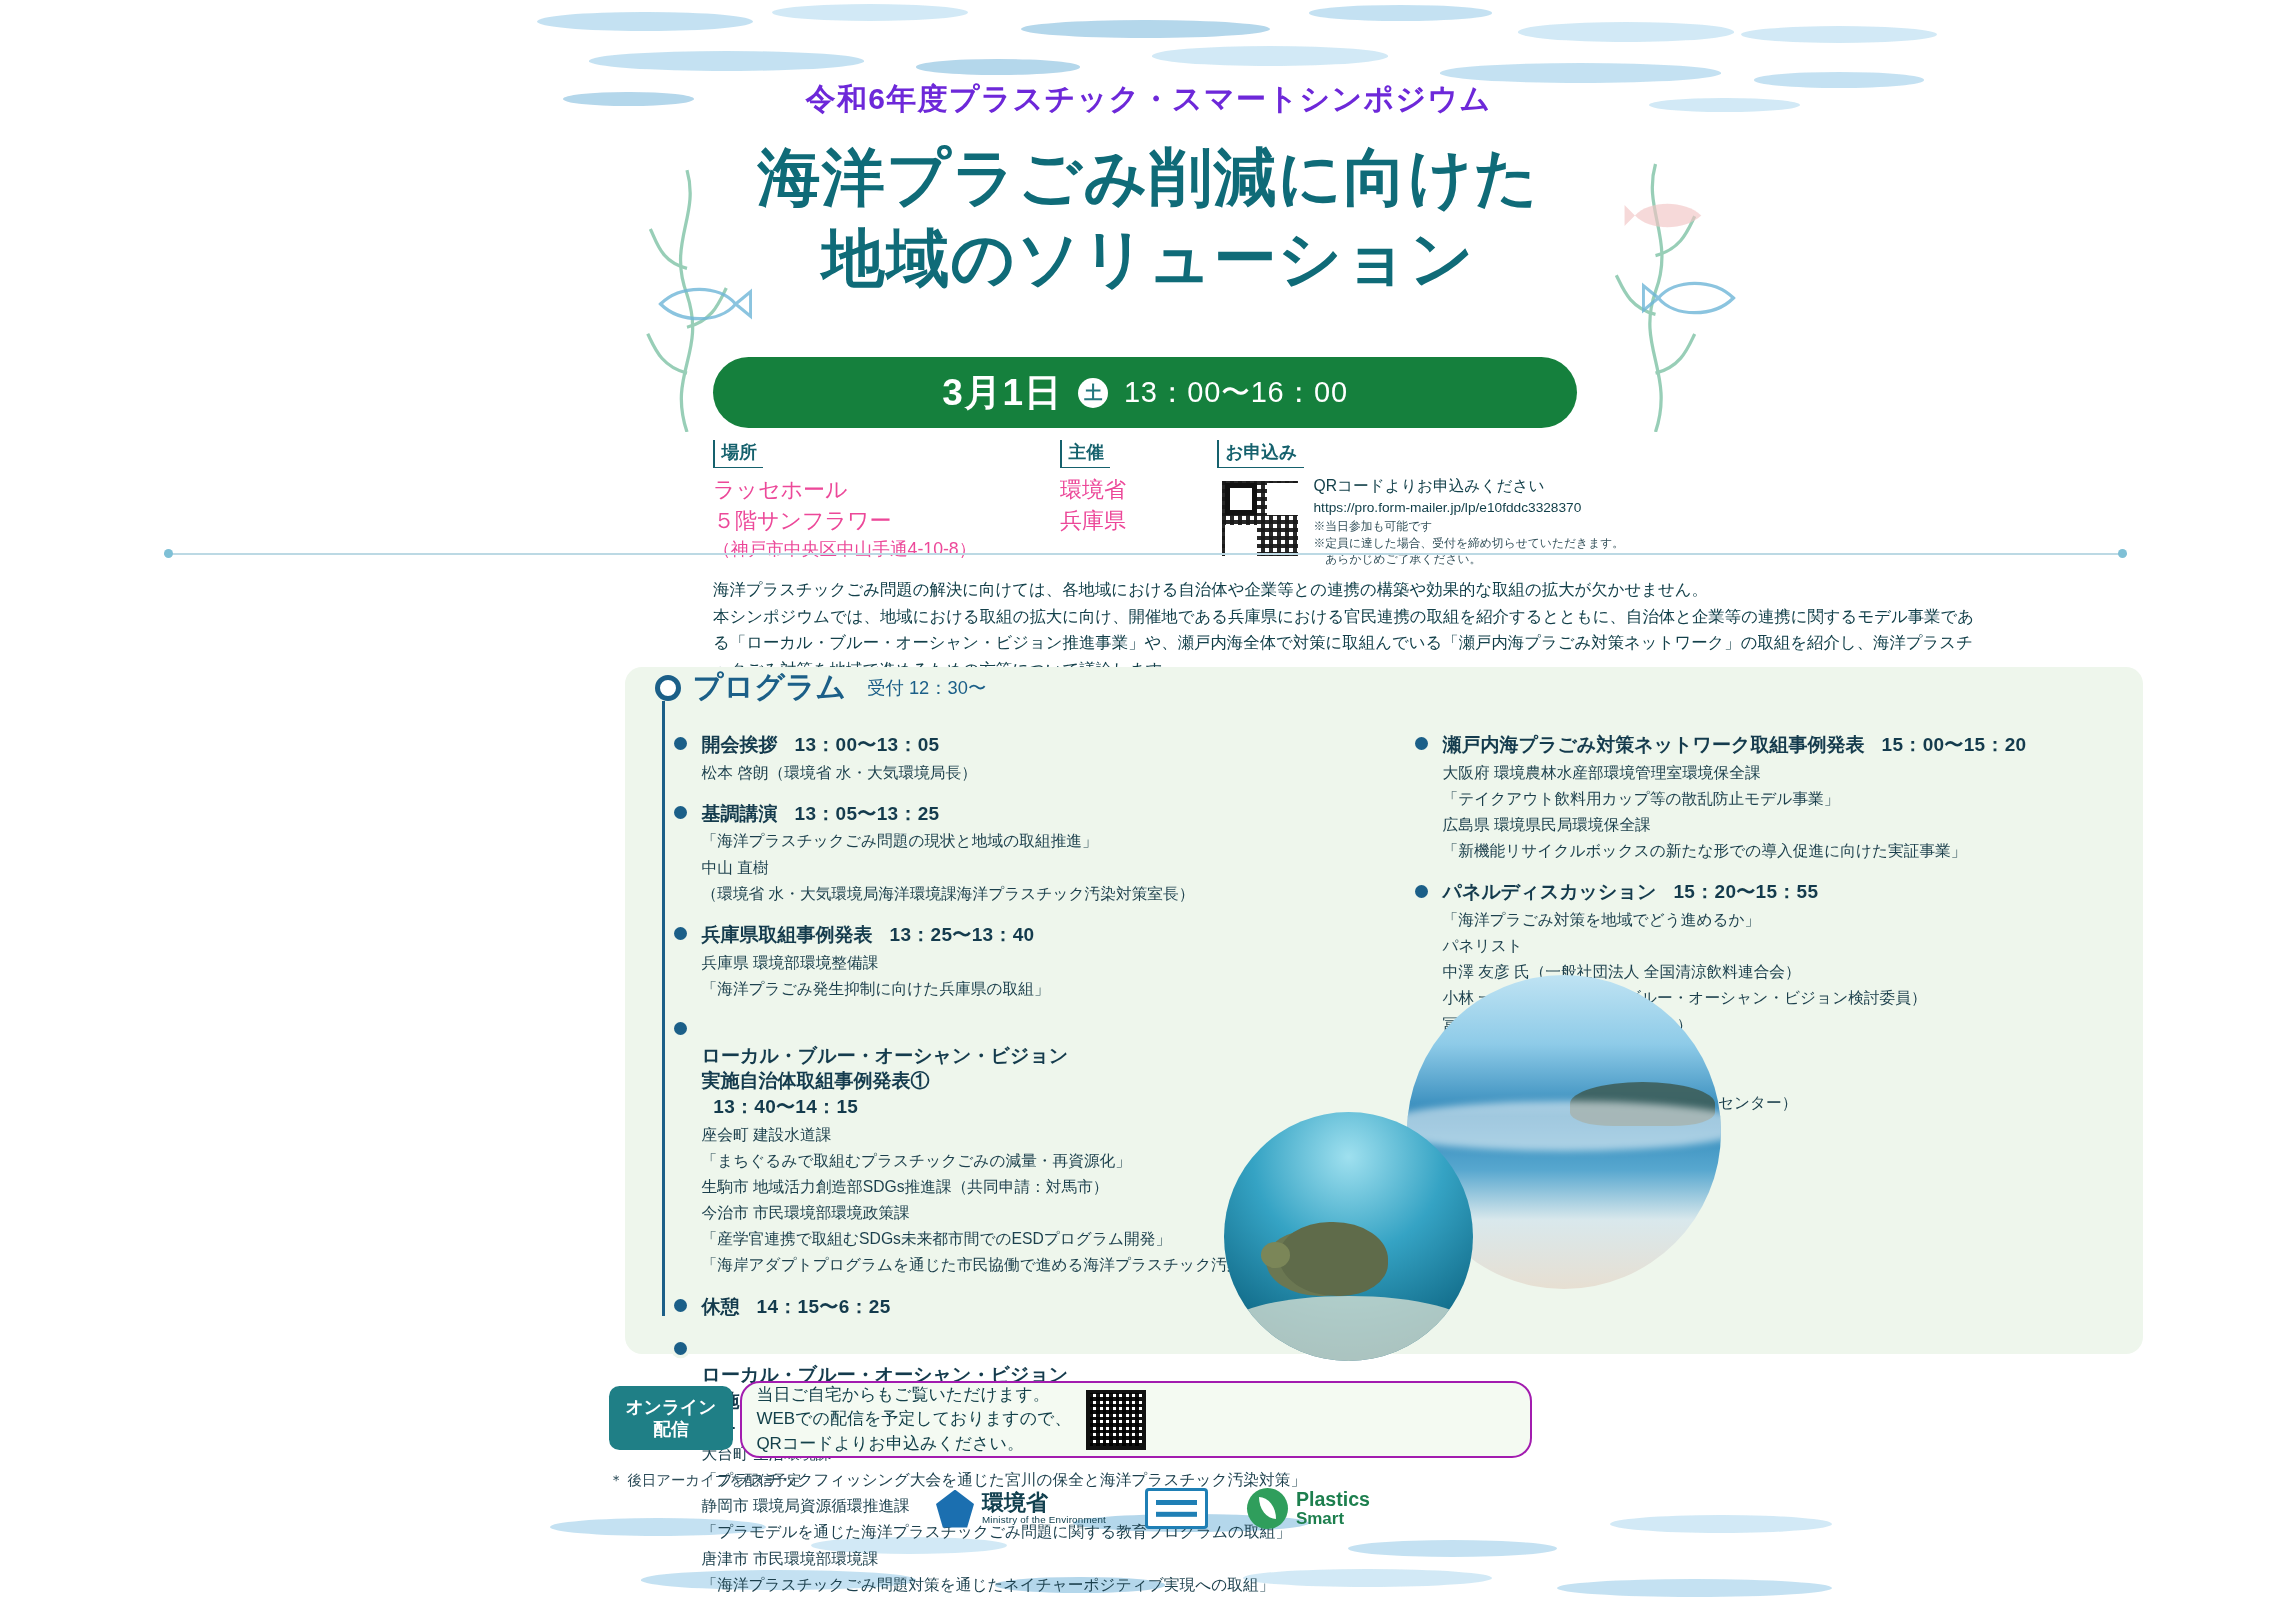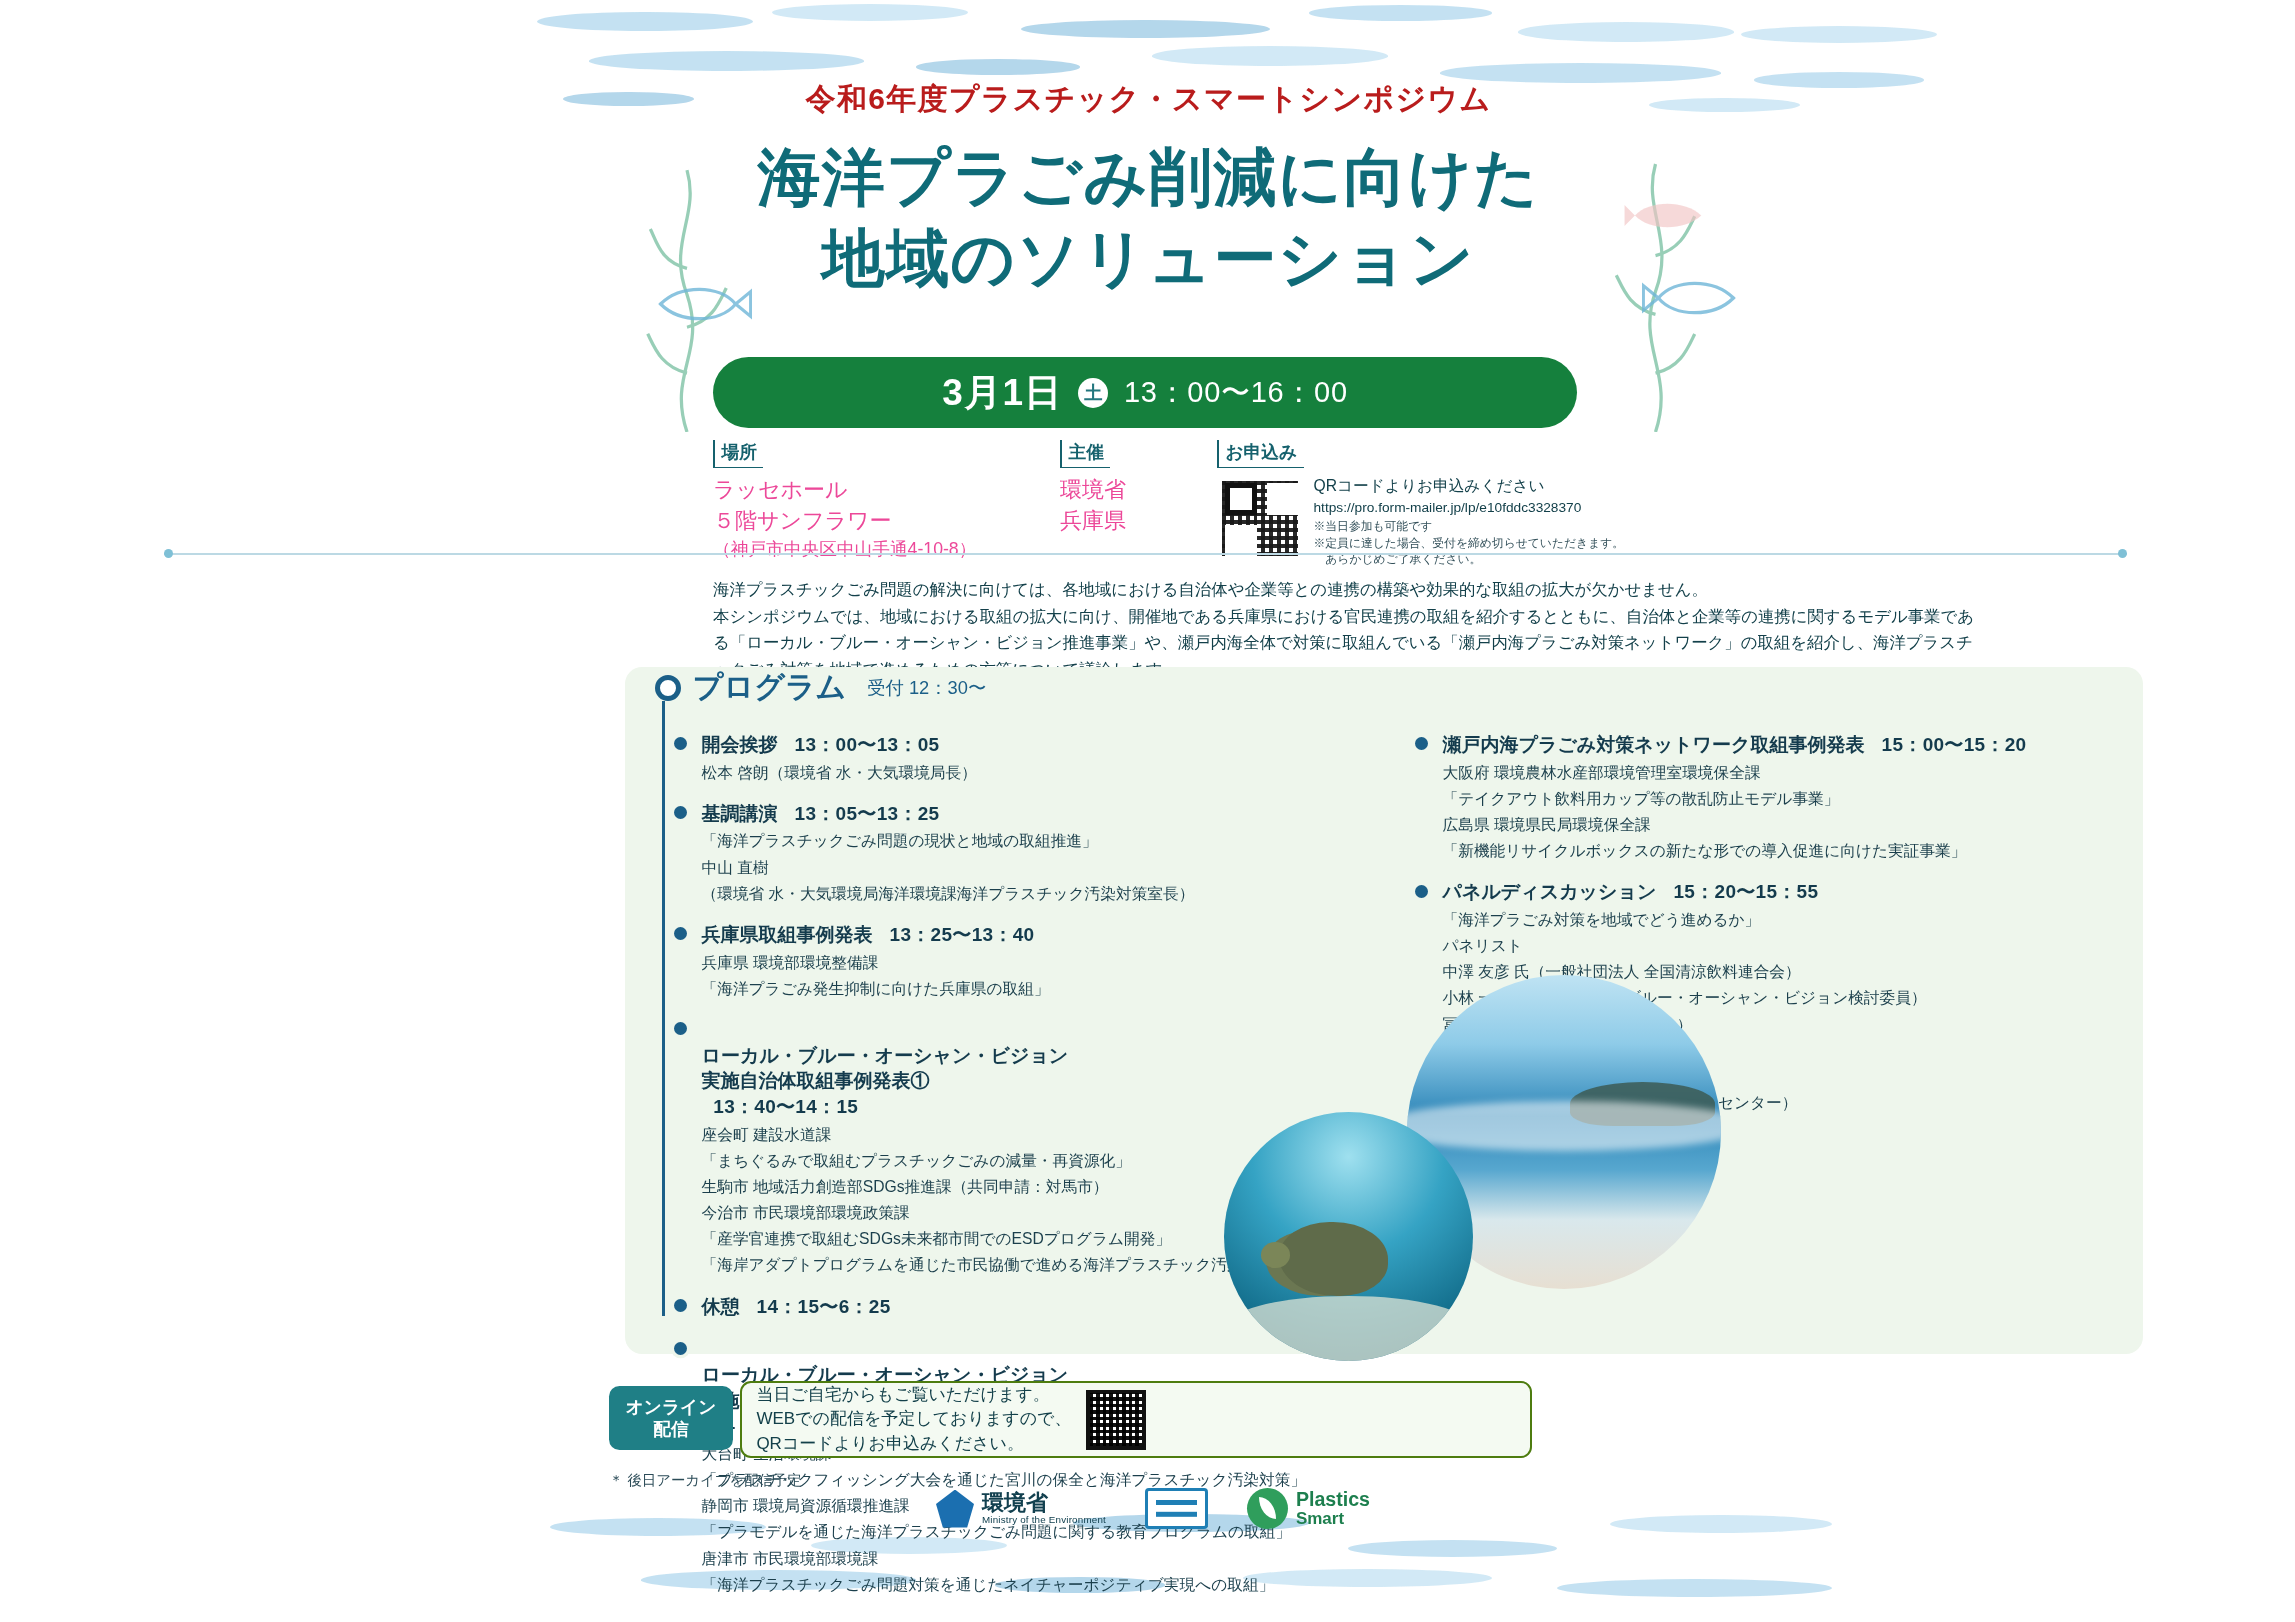--- a/index.html
+++ b/index.html
@@ -39,21 +39,21 @@
 
   
   .header {
     position: absolute;
     left: 550px; top: 79px; width: 1197px;
     text-align: center;
   }
   .h-sub {
     font-size: 30px;
     letter-spacing: 1.3px;
-    color: #b91c1c;
+    color: #6d28d9;
     font-weight: bold;
     margin-bottom: 17px;
   }
   .h-main {
     font-size: 63px;
     line-height: 1.28;
     font-weight: bold;
     color: #0f6b78;
     letter-spacing: 1.3px;
   }
@@ -224,21 +224,21 @@
   .online-badge {
     position:absolute; left:0; top: 5.2px;
     width: 124px; height: 64px; border-radius: 10.5px;
     background:#1f7f86; color:#fff;
     display:flex;flex-direction:column;align-items:center;justify-content:center;
     font-size: 17.7px; font-weight:bold; line-height:1.25;
   }
   .online-box {
     position:absolute; left: 131px; top: 0px;
     width: 792px; height: 77px;
-    border: 2px solid #4d7c0f; border-radius: 11px;
+    border: 2px solid #a21caf; border-radius: 20px;
     background: #f4faf2;
     display:flex; align-items:center; padding: 0 14.4px;
     gap: 14.4px;
   }
   .online-text { font-size: 17px; line-height:1.42; color:#13404a; }
   .qr-small { width: 60px;height:60px;background:#111; position:relative;}
   .qr-small::before{
     content:"";position:absolute;inset:3.9px;
     background:
       repeating-linear-gradient(90deg,#111 0 3.3px,#fff 3.3px 6.5px),

